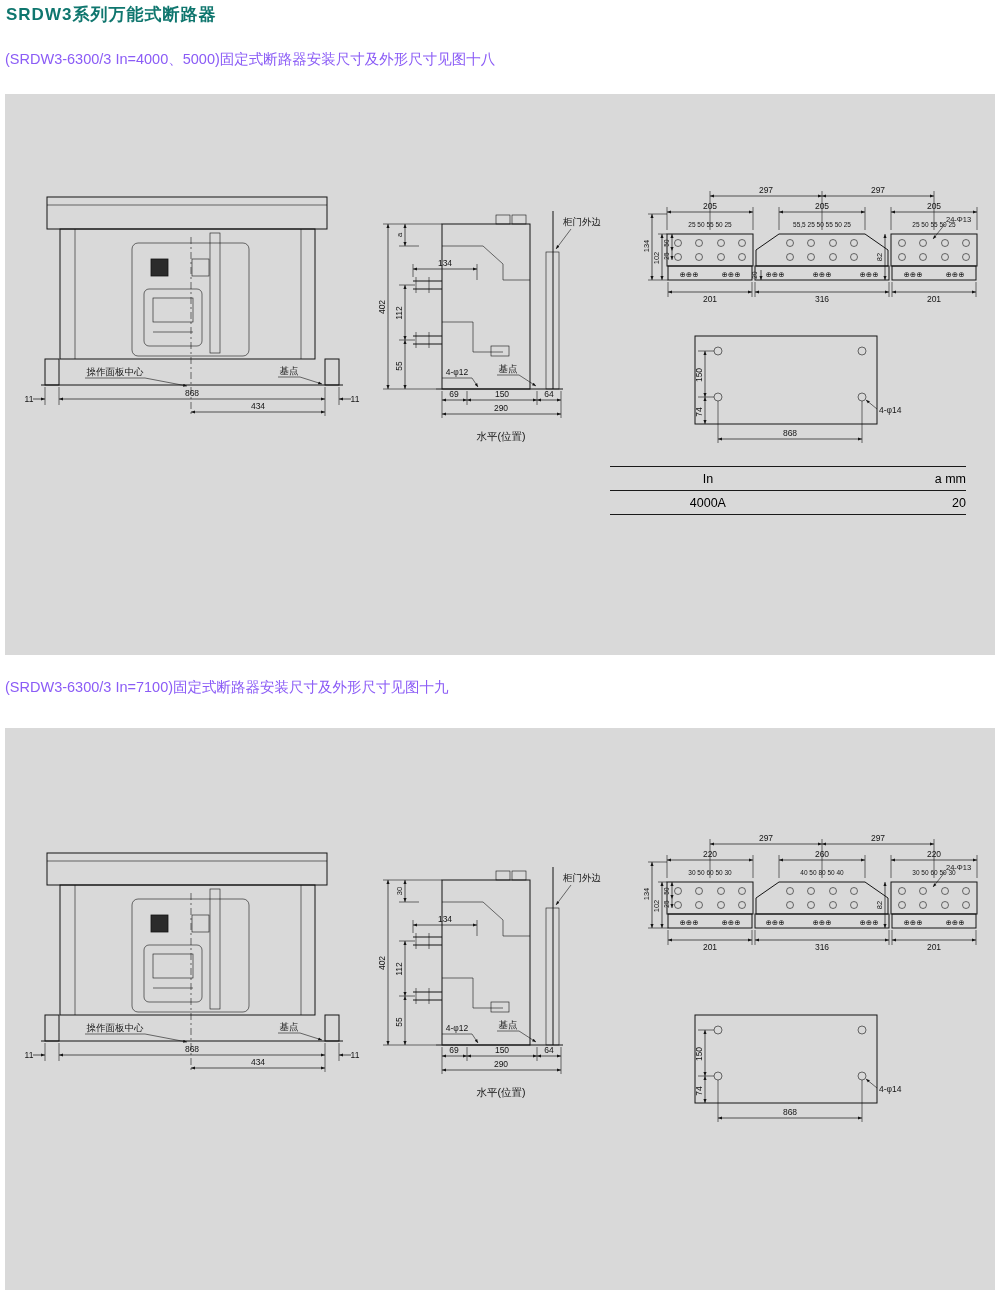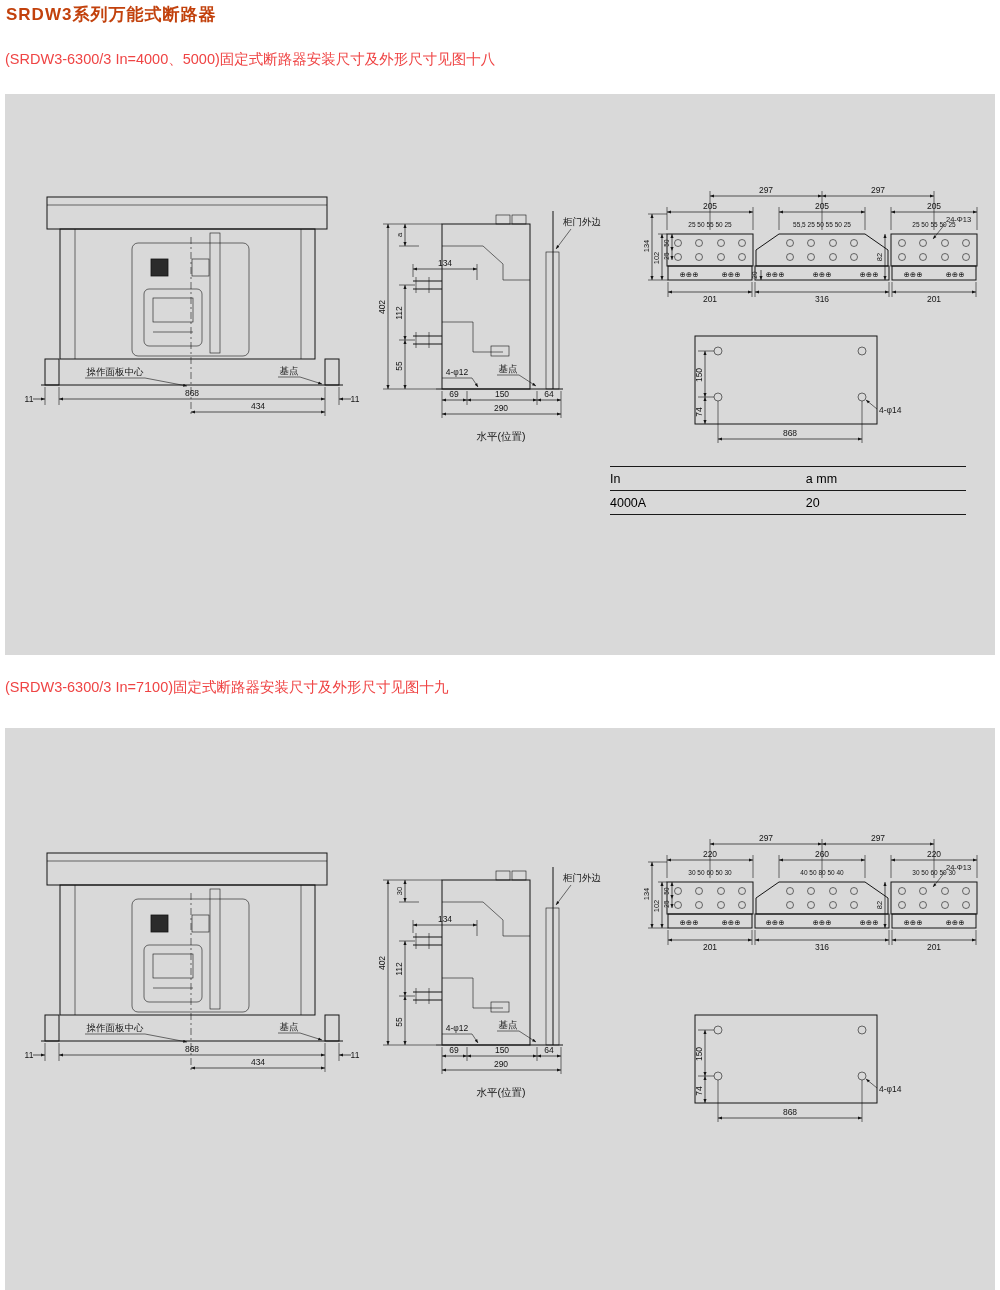--- a/index.html
+++ b/index.html
@@ -1,37 +1,37 @@
 <!DOCTYPE html>
 <html><head>
 <meta charset="utf-8">
 <style>
   *{box-sizing:border-box}
   html,body{margin:0;padding:0}
   body{width:1000px;height:1290px;position:relative;background:#ffffff;font-family:"Liberation Sans",sans-serif;}
-  .page-title{position:absolute;left:6px;top:3px;font-size:17px;font-weight:700;color:#c2410c;letter-spacing:1px;}
-  .fig-caption{position:absolute;left:5px;font-size:14.5px;color:#ef4444;}
+  .page-title{position:absolute;left:6px;top:3px;font-size:17px;font-weight:700;color:#0f766e;letter-spacing:1px;}
+  .fig-caption{position:absolute;left:5px;font-size:14.5px;color:#8b5cf6;}
   #cap18{top:50px}
   #cap19{top:678px}
   .panel{position:absolute;left:5px;width:990px;background:#d9d9d9;}
   #panel18{top:94px;height:561px}
   #panel19{top:728px;height:562px}
   .panel svg{position:absolute;left:0;top:0}
   svg text{font-family:"Liberation Sans",sans-serif;fill:#141414}
   .t6{font-size:6.5px}.t7{font-size:7.5px}.t8{font-size:8.5px}.t9{font-size:9.5px}.t10{font-size:10.5px}
   .mid{text-anchor:middle}
   .ln{stroke:#141414;stroke-width:1;fill:none}
   .tn{stroke:#141414;stroke-width:.6;fill:none}
   .dm{stroke:#141414;stroke-width:.7;fill:none}
   .dsh{stroke:#141414;stroke-width:.6;fill:none;stroke-dasharray:7 3 2 3}
   .drk{fill:#2b2b2b;stroke:#141414;stroke-width:.8}
   .spec-table{position:absolute;left:605px;top:372px;width:356px;border-bottom:1px solid #1a1a1a}
   .spec-row{display:flex;height:24px;border-top:1px solid #1a1a1a;align-items:center;font-size:12.5px;color:#000}
-  .spec-row span:first-child{width:55%;text-align:left}
-  .spec-row span:last-child{width:45%;text-align:left}
+  .spec-row span:first-child{width:55%;text-align:center}
+  .spec-row span:last-child{width:45%;text-align:right}
 </style>
 </head>
 <body>
 
 <div class="page-title">SRDW3系列万能式断路器</div>
 <div class="fig-caption" id="cap18">(SRDW3-6300/3 In=4000、5000)固定式断路器安装尺寸及外形尺寸见图十八</div>
 
 <div class="panel" id="panel18">
 <svg width="990" height="561" viewBox="0 0 990 561">
   <defs>

